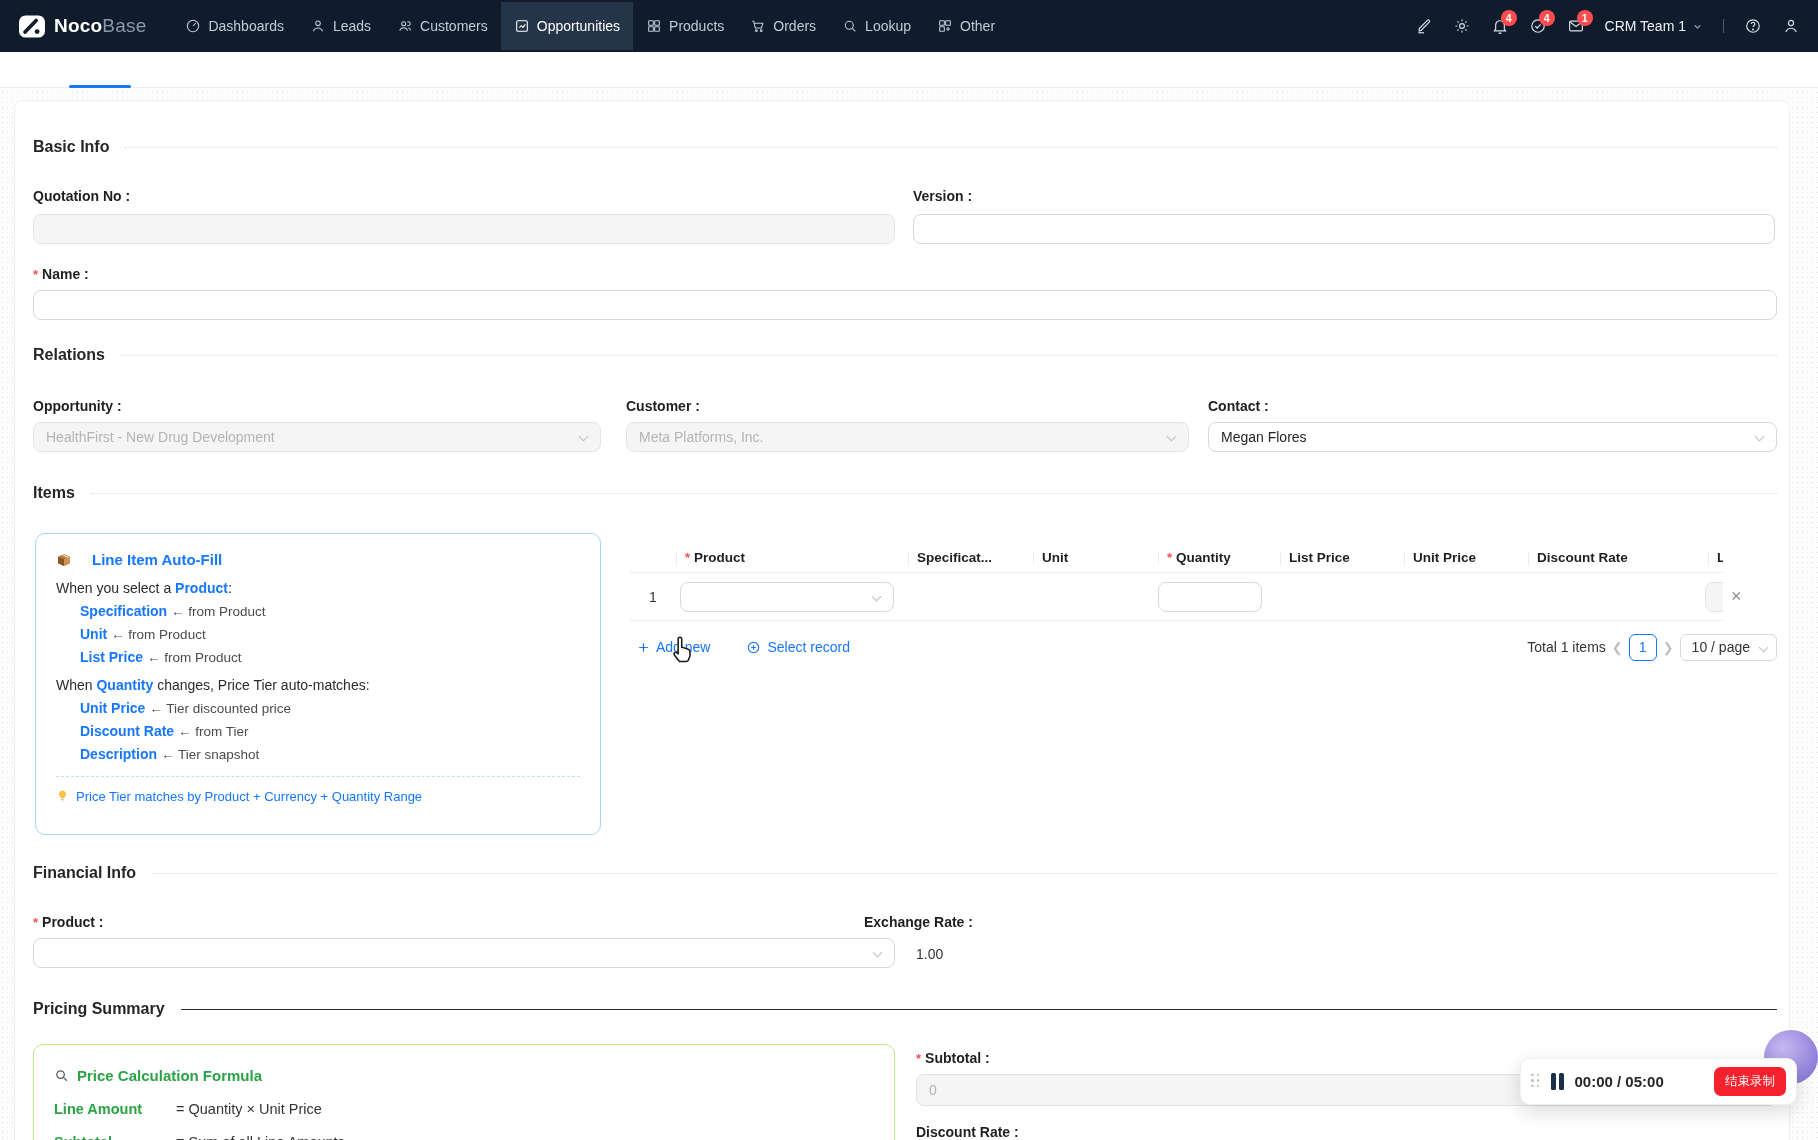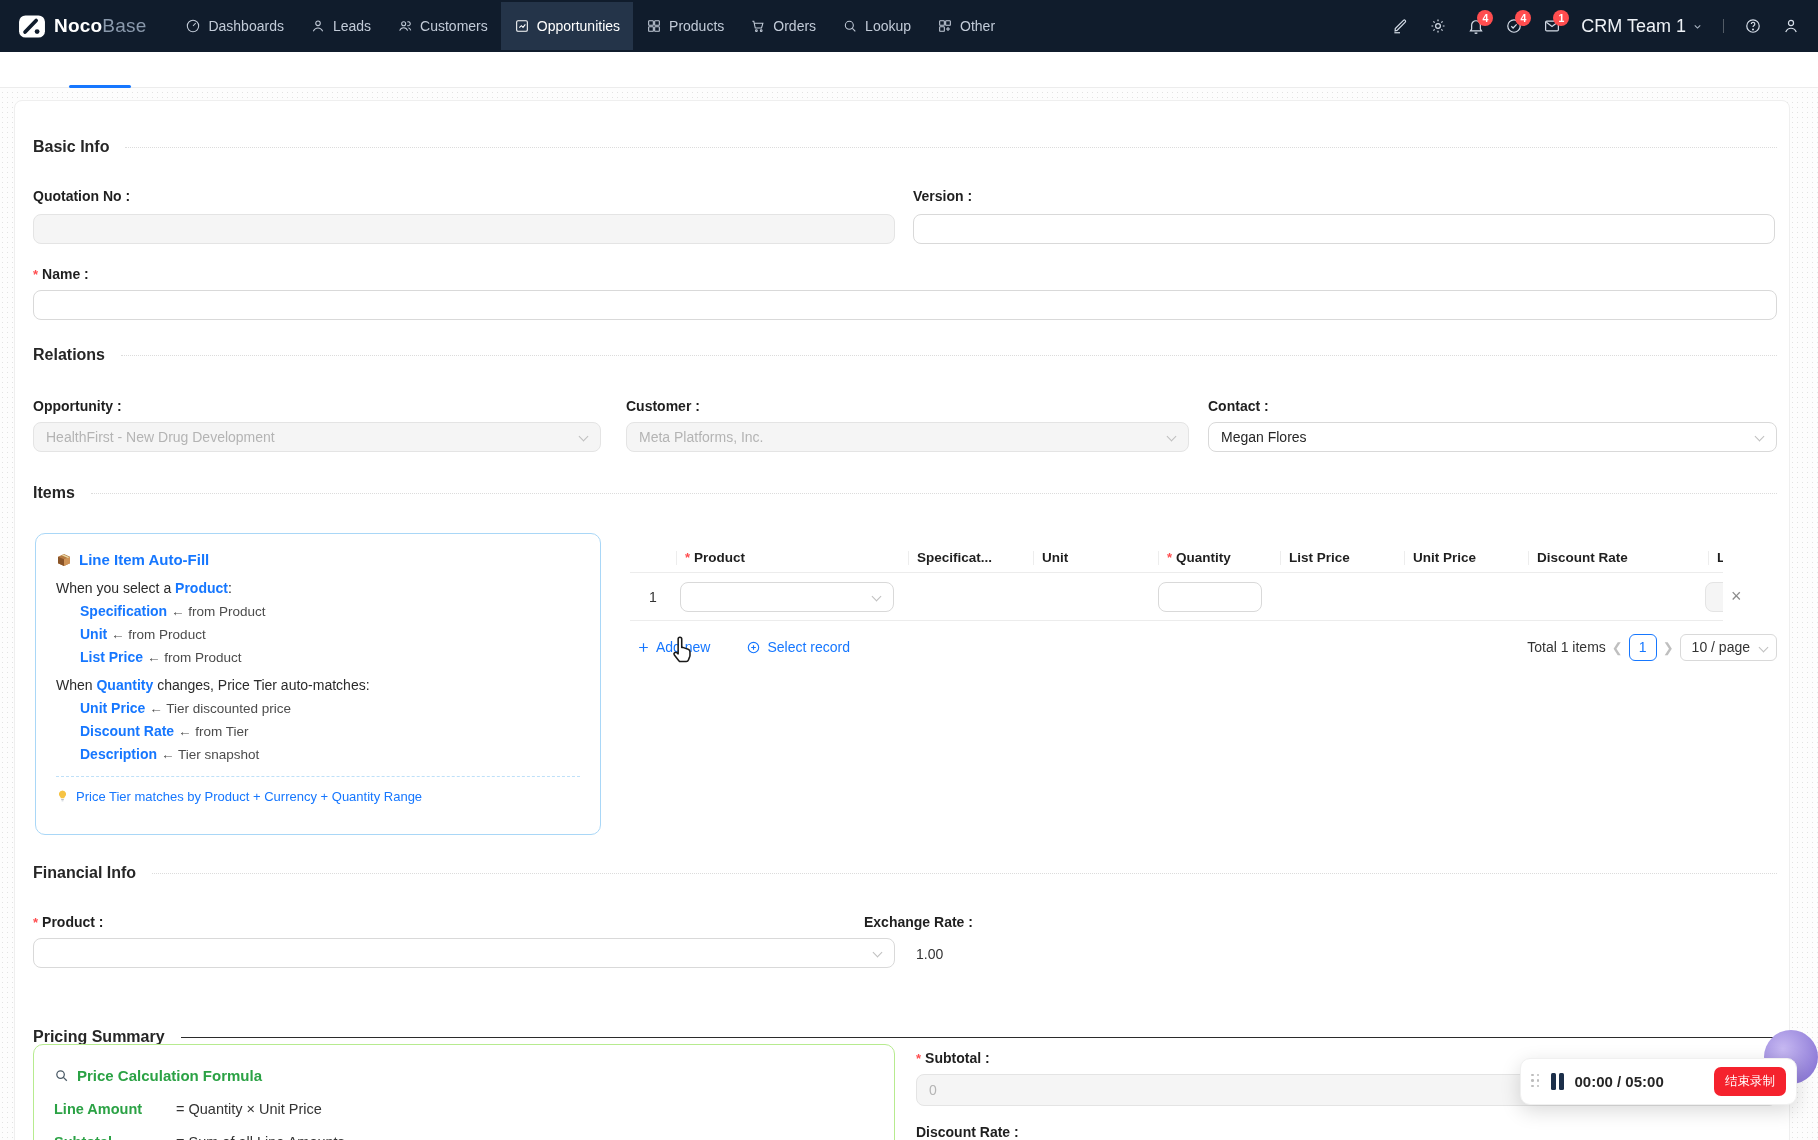--- a/index.html
+++ b/index.html
@@ -19,21 +19,21 @@
   .logo-text span { color:#8a99ac; font-weight:400; }
   .nav-item { display:flex; align-items:center; gap:7px; height:48px; padding:0 13px;
               font-size:14px; color:#c2cbd8; cursor:pointer; white-space:nowrap; }
   .nav-item.active { background:#243449; color:#fff; }
   .nav-item svg { flex:0 0 auto; }
   .nav-right { margin-left:auto; display:flex; align-items:center; gap:20px; }
   .nav-ic { position:relative; display:flex; align-items:center; cursor:pointer; color:#d5dde8; }
   .badge { position:absolute; top:-7px; left:10px; min-width:16px; height:16px; padding:0 4px;
            background:#ff4d4f; color:#fff; font-size:10.5px; line-height:16px; text-align:center;
            border-radius:9px; font-weight:700; }
-  .team { display:flex; align-items:center; gap:6px; color:#eef2f7; font-size:18px; cursor:pointer; }
+  .team { display:flex; align-items:center; gap:6px; color:#eef2f7; font-size:14px; cursor:pointer; }
   .nav-divider { width:1px; height:14px; background:rgba(255,255,255,.28); }
 
   
   .tabbar { position:absolute; left:0; top:48px; width:1818px; height:40px; background:#fff;
             border-bottom:1px solid #ececec; z-index:25; }
   .back { position:absolute; left:22px; top:10px; color:#333; cursor:pointer; }
   .tab { position:absolute; left:70px; top:10px; font-size:14px; color:#1677ff; cursor:pointer; }
   .tab-underline { position:absolute; left:69px; top:85px; width:62px; height:3px; background:#1677ff; border-radius:2px; z-index:26; }
 
   
@@ -54,21 +54,21 @@
   .ctl.disabled { background:#f5f5f5; border-color:#e4e4e4; }
   .ctl .val { display:block; line-height:28px; padding:0 12px; font-size:14px; color:#262626;
               white-space:nowrap; overflow:hidden; }
   .ctl.disabled .val { color:#b4b4b4; }
   .chev { position:absolute; right:13px; top:10px; width:7px; height:7px;
           border-right:1.5px solid #bfbfbf; border-bottom:1.5px solid #bfbfbf; transform:rotate(45deg); }
 
   
   .infobox { position:absolute; left:35px; top:533px; width:566px; height:302px; background:#fff;
              border:1px solid #a9d7f7; border-radius:10px; padding:17px 20px; z-index:10; }
-  .ib-title { display:flex; align-items:center; gap:7px; color:#1677ff; font-size:15px; font-weight:700; }
+  .ib-title { display:flex; align-items:center; gap:20px; color:#1677ff; font-size:15px; font-weight:700; }
   .ib-line { margin-top:12px; font-size:14px; color:#2b2b2b; }
   .ib-sub { margin:7px 0 0 24px; font-size:14px; }
   .ib-name { color:#1677ff; font-weight:700; }
   .blue { color:#1677ff; font-weight:600; }
   .ib-rest { color:#4c4c4c; font-size:13.5px; }
   .ib-divider { margin-top:14px; border-top:1px dashed #bfe0f8; }
   .ib-tip { margin-top:12px; display:flex; align-items:center; gap:7px; color:#1677ff; font-size:13px; }
 
   .greenbox { position:absolute; left:33px; top:1044px; width:862px; height:246px; background:#fff;
               border:1px solid #b7eb8f; border-radius:10px; padding:22px 20px; z-index:10; }
@@ -395,21 +395,21 @@
     <span class="sec-line"></span>
   </div>
   <div class="abs flabel" style="left:33px; top:914px;"><span class="req">*</span><span>Product :</span></div>
   <div class="ctl" style="left:33px; top:938px; width:862px;">
     <span class="val"></span>
       <span class="chev"></span>
   </div>
   <div class="abs flabel" style="left:864px; top:914px;">Exchange Rate :</div>
   <div class="abs plain-val" style="left:916px; top:946px;">1.00</div>
 
-  <div class="abs sec-head" style="left:33px; top:1000px; width:1744px;margin-top:28px;">
+  <div class="abs sec-head" style="left:33px; top:1000px; width:1744px;">
     <span class="sec-title">Pricing Summary</span>
     <span class="sec-line solid"></span>
   </div>
 
   <div class="greenbox">
     <div class="gb-title">
       <svg width="15" height="15" viewBox="0 0 24 24" fill="none" stroke="#4a5a66" stroke-width="2">
           <circle cx="10.5" cy="10.5" r="6"></circle>
           <path d="M15 15l5.5 5.5"></path>
         </svg>

